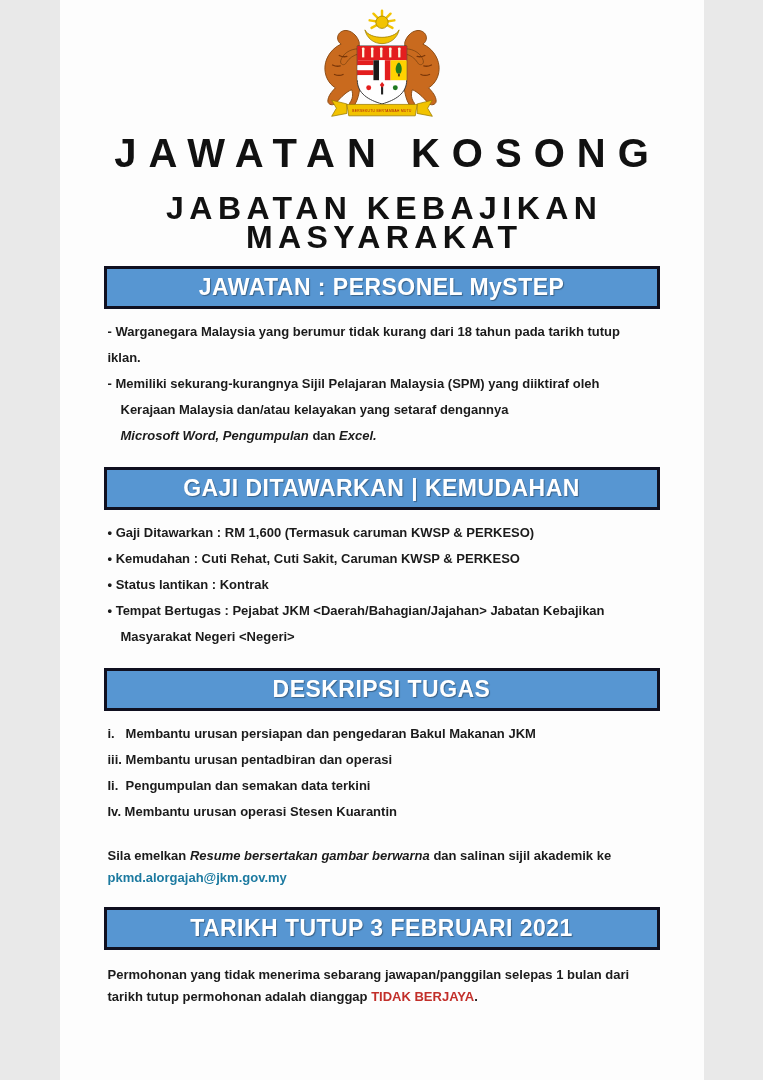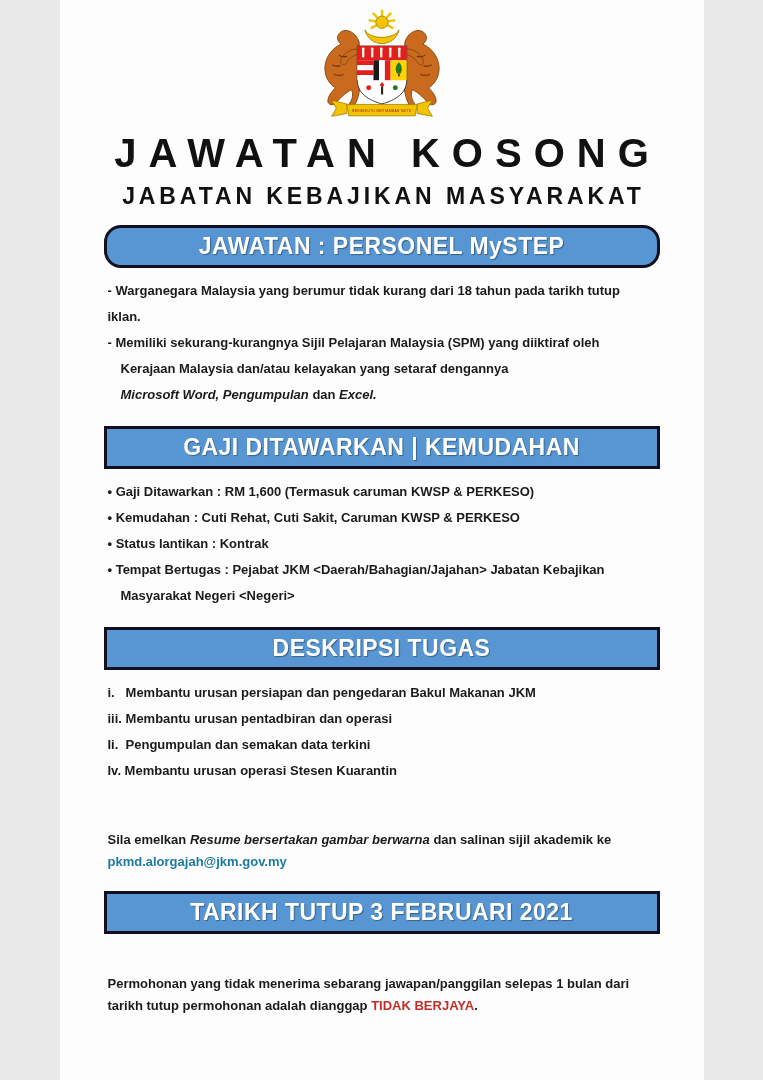--- a/index.html
+++ b/index.html
@@ -7,37 +7,37 @@
     width:644px;height:1080px;margin:0 auto;background:#fdfdfd;
     font-family:"Liberation Sans",sans-serif;color:#1b1b1b;
     overflow:hidden;box-sizing:border-box;
   }
   .crest{ text-align:center;padding-top:8px;height:114px; }
   .title{
     text-align:center;font-weight:bold;font-size:40px;line-height:46px;
     letter-spacing:.30em;margin:8px 0 0;padding-left:.30em;color:#111;
   }
   .sub{
-    text-align:center;font-weight:bold;font-size:23px;line-height:29px;
-    letter-spacing:.17em;margin:6px 0 0;padding-left:.17em;color:#111;
+    text-align:center;font-weight:bold;font-size:32px;line-height:29px;
+    letter-spacing:.17em;margin:18px 0 0;padding-left:.17em;color:#111;
   }
   .content{ padding:0 44px; }
   .banner{
     background:#5796D2;border:3px solid #101020;text-align:center;
     padding:5px 0;margin-top:12px;
   }
-  .banner:first-of-type{ margin-top:14px;border-radius:17px; }
+  .banner:first-of-type{ margin-top:14px; }
   .banner span{
     color:#fff;font-size:23px;font-weight:bold;letter-spacing:.02em;
     text-shadow:1px 1px 1px rgba(0,0,0,.35);
   }
   .sec-body{ padding:10px 4px 6px;font-weight:bold;font-size:13px; }
   .line{ white-space:pre-wrap;line-height:26px; }
   .line.indent{ padding-left:13px; }
-  .sec-body.tight{ padding-top:14px;margin-top:25px; }
+  .sec-body.tight{ padding-top:14px; }
   .sec-body.tight .line{ line-height:22px; }
   .italic{ font-style:italic; }
   .red{ color:#C22F2A; }
   a.email{ color:#1C7AA0;text-decoration:none;font-weight:bold; }
 </style>
 </head>
 <body>
 
 <div class="poster">
 

